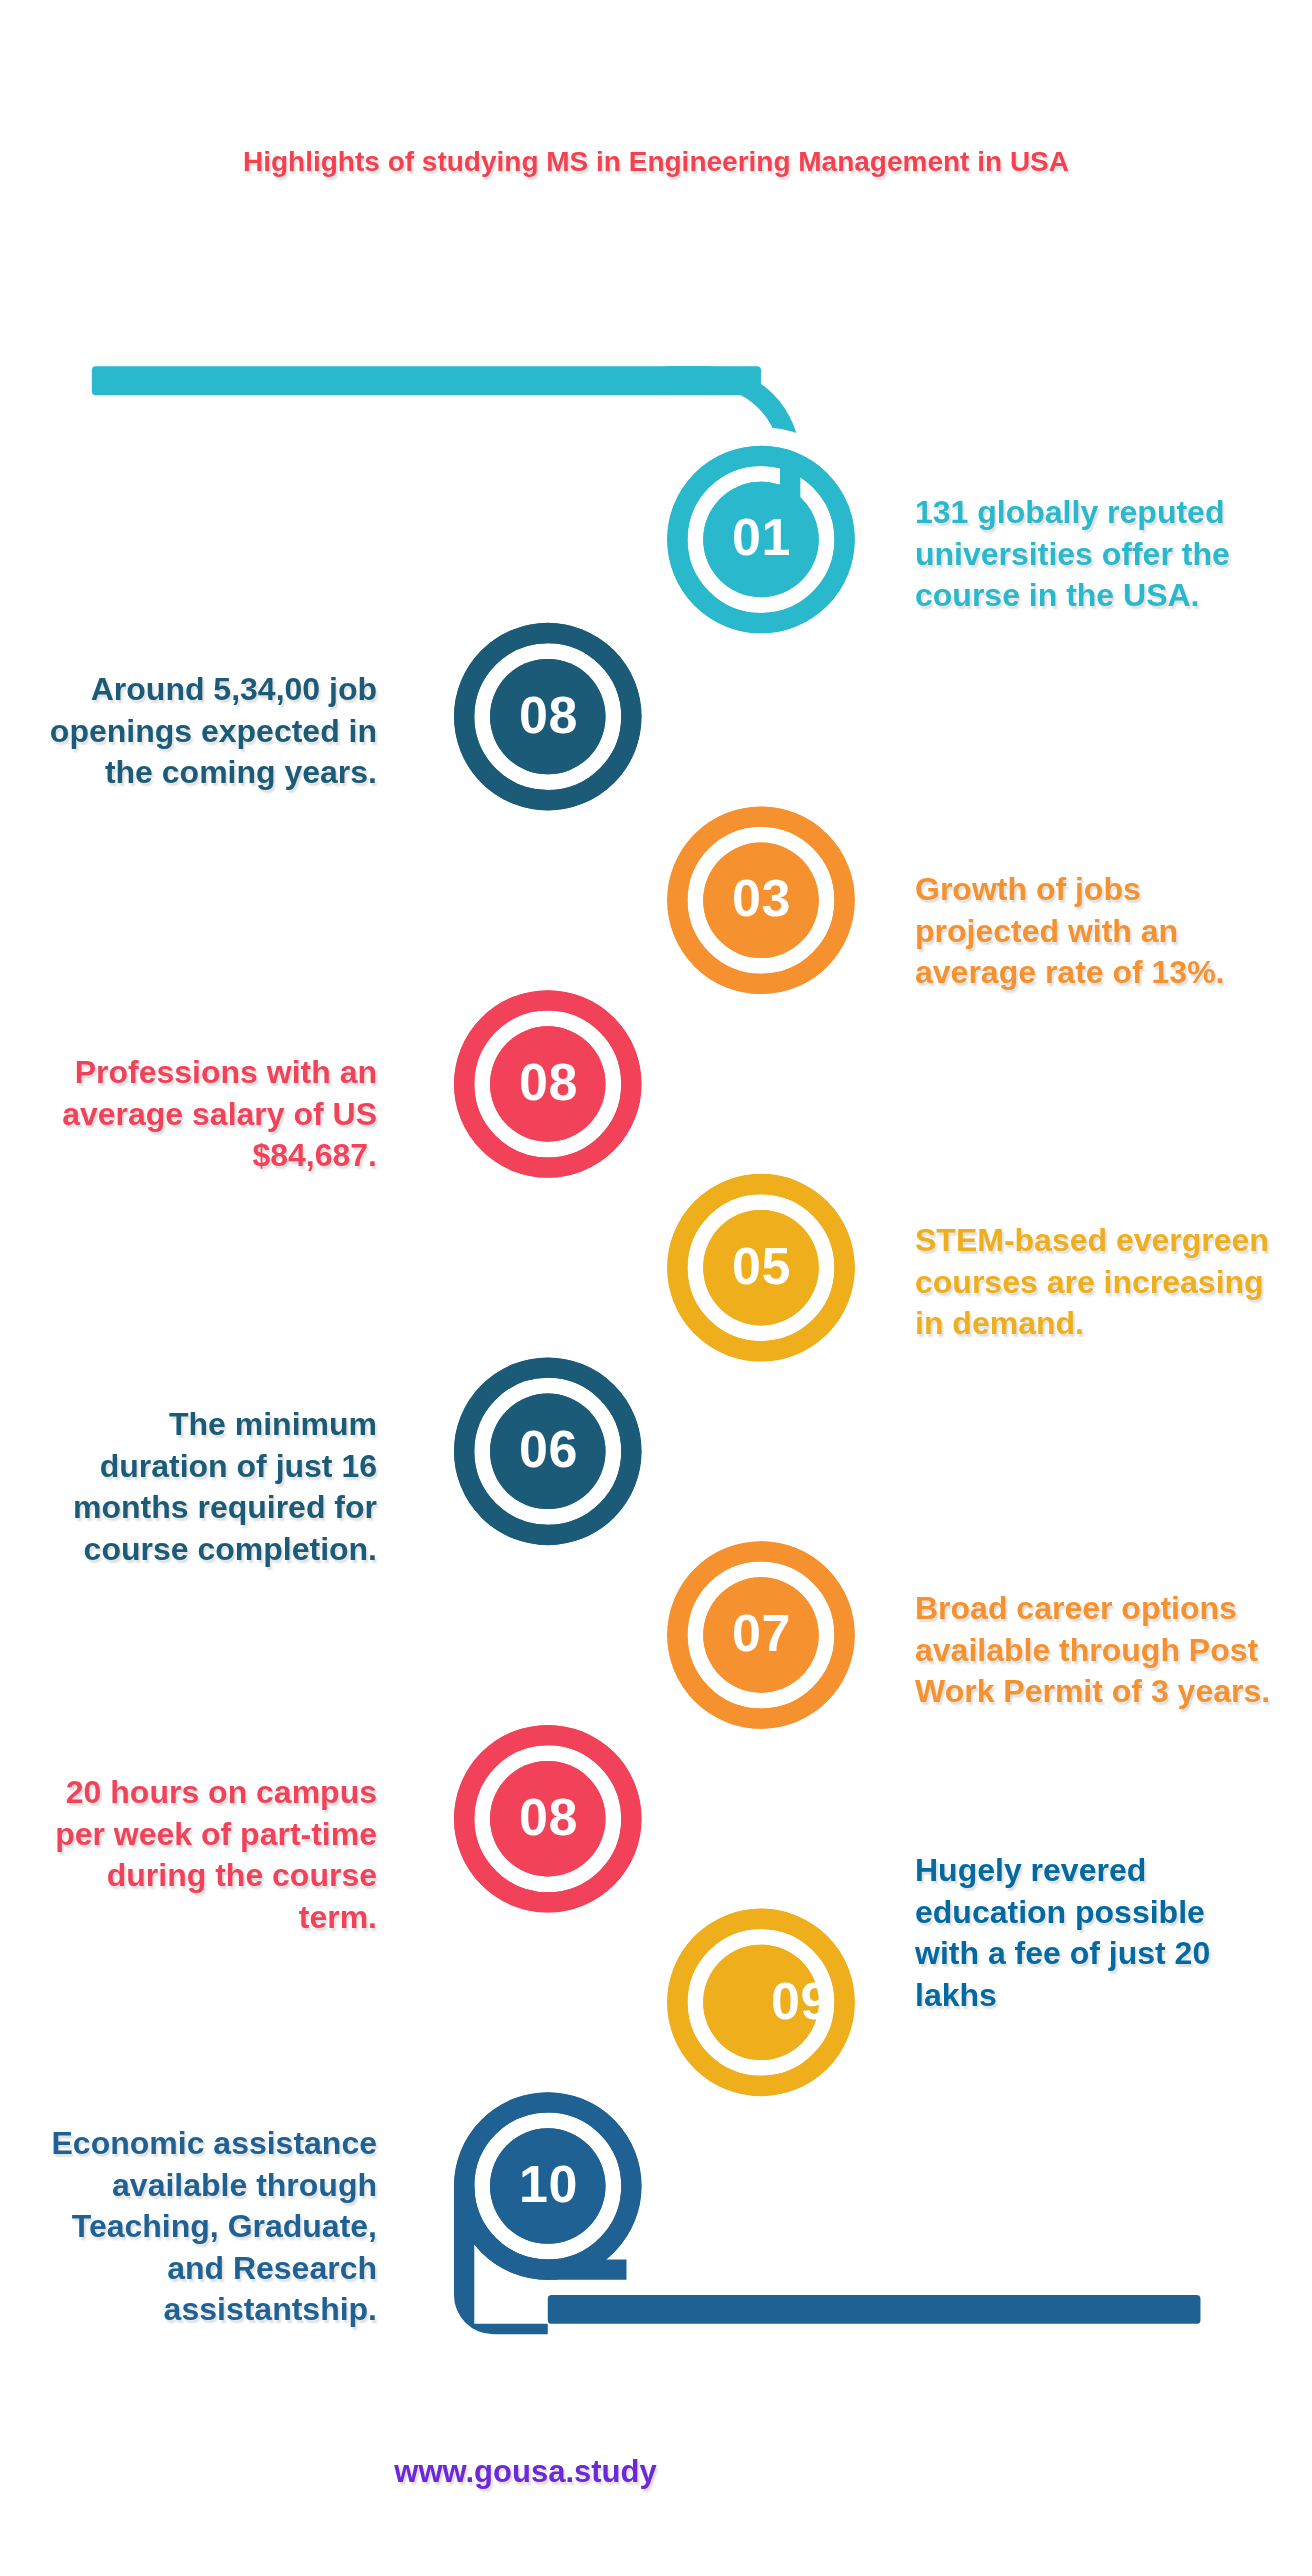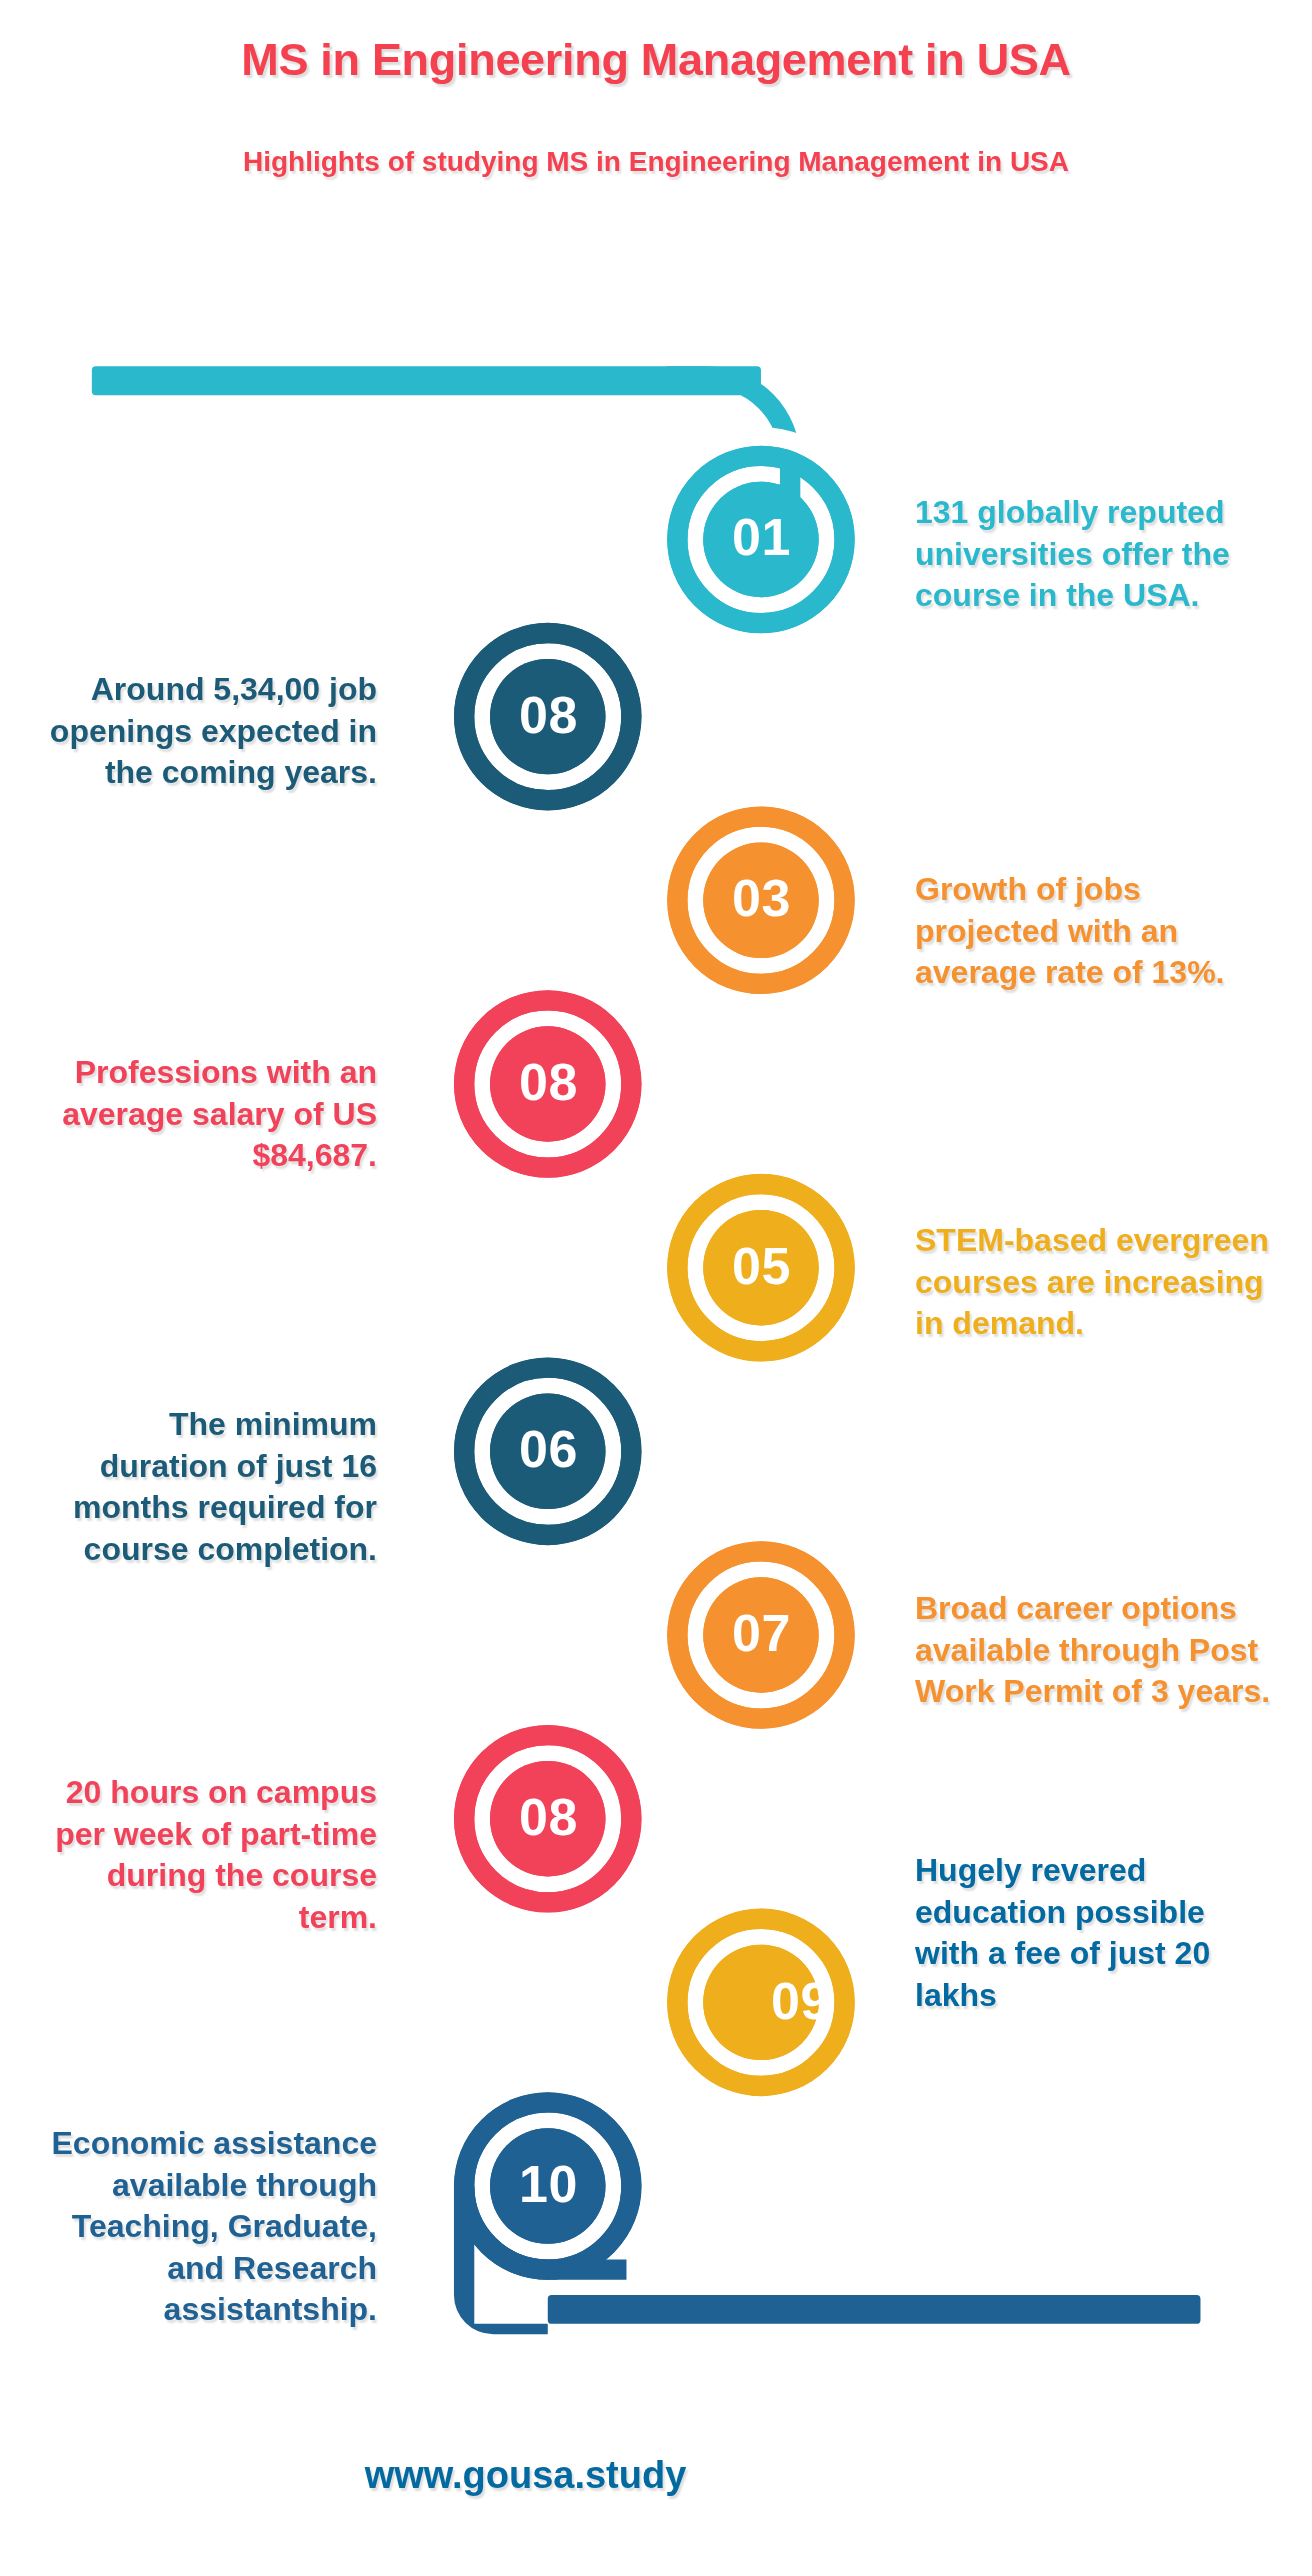--- a/index.html
+++ b/index.html
@@ -24,22 +24,22 @@
   .subtitle{
     position:absolute; left:0; top:146px; width:1312px;
     text-align:center;
     font-size:28px; font-weight:bold;
     color:#F4404F;
     text-shadow:2px 2.6px 2px rgba(180,180,180,0.40);
   }
   .footer-url{
     position:absolute; left:0; top:2454px; width:1051px;
     text-align:center;
-    font-size:38px; font-weight:bold;
-    color:#0369a1;
+    font-size:31px; font-weight:bold;
+    color:#6d28d9;
     text-shadow:2px 2.6px 2px rgba(190,190,190,0.5);
   }
 
   
   svg.chain{position:absolute; left:0; top:0; width:1312px; height:2576px;}
 
   
   .num{
     position:absolute;
     width:197px; height:79px;
@@ -60,21 +60,20 @@
     text-shadow:2px 2.6px 2px rgba(185,185,185,0.45);
   }
   .cap.right{ left:915px; width:358px; text-align:left; }
   .cap.left { left:36px;   width:341px; text-align:right; }
 </style>
 </head>
 <body>
 
 <div class="page">
 
-  <div class="title">MS in Engineering Management in USA</div>
 
   <div class="subtitle">Highlights of studying MS in Engineering Management in USA</div>
 
   <svg class="chain" viewBox="0 0 2000 3926">
     <g id="chain-layers">
         <rect x="140" y="558" width="1020" height="44" fill="#29B8CC" rx="6"></rect>
         <path d="M 1017 558 h 60 a 143 143 0 0 1 143 143 v 80 h -31 v -80 a 112 112 0 0 0 -112 -112 h -60 Z" fill="#29B8CC"></path>
         <g>
           <circle cx="1160" cy="822" r="127.5" fill="none" stroke="#29B8CC" stroke-width="31"></circle>
           <circle cx="1160" cy="822" r="88" fill="#29B8CC"></circle>

